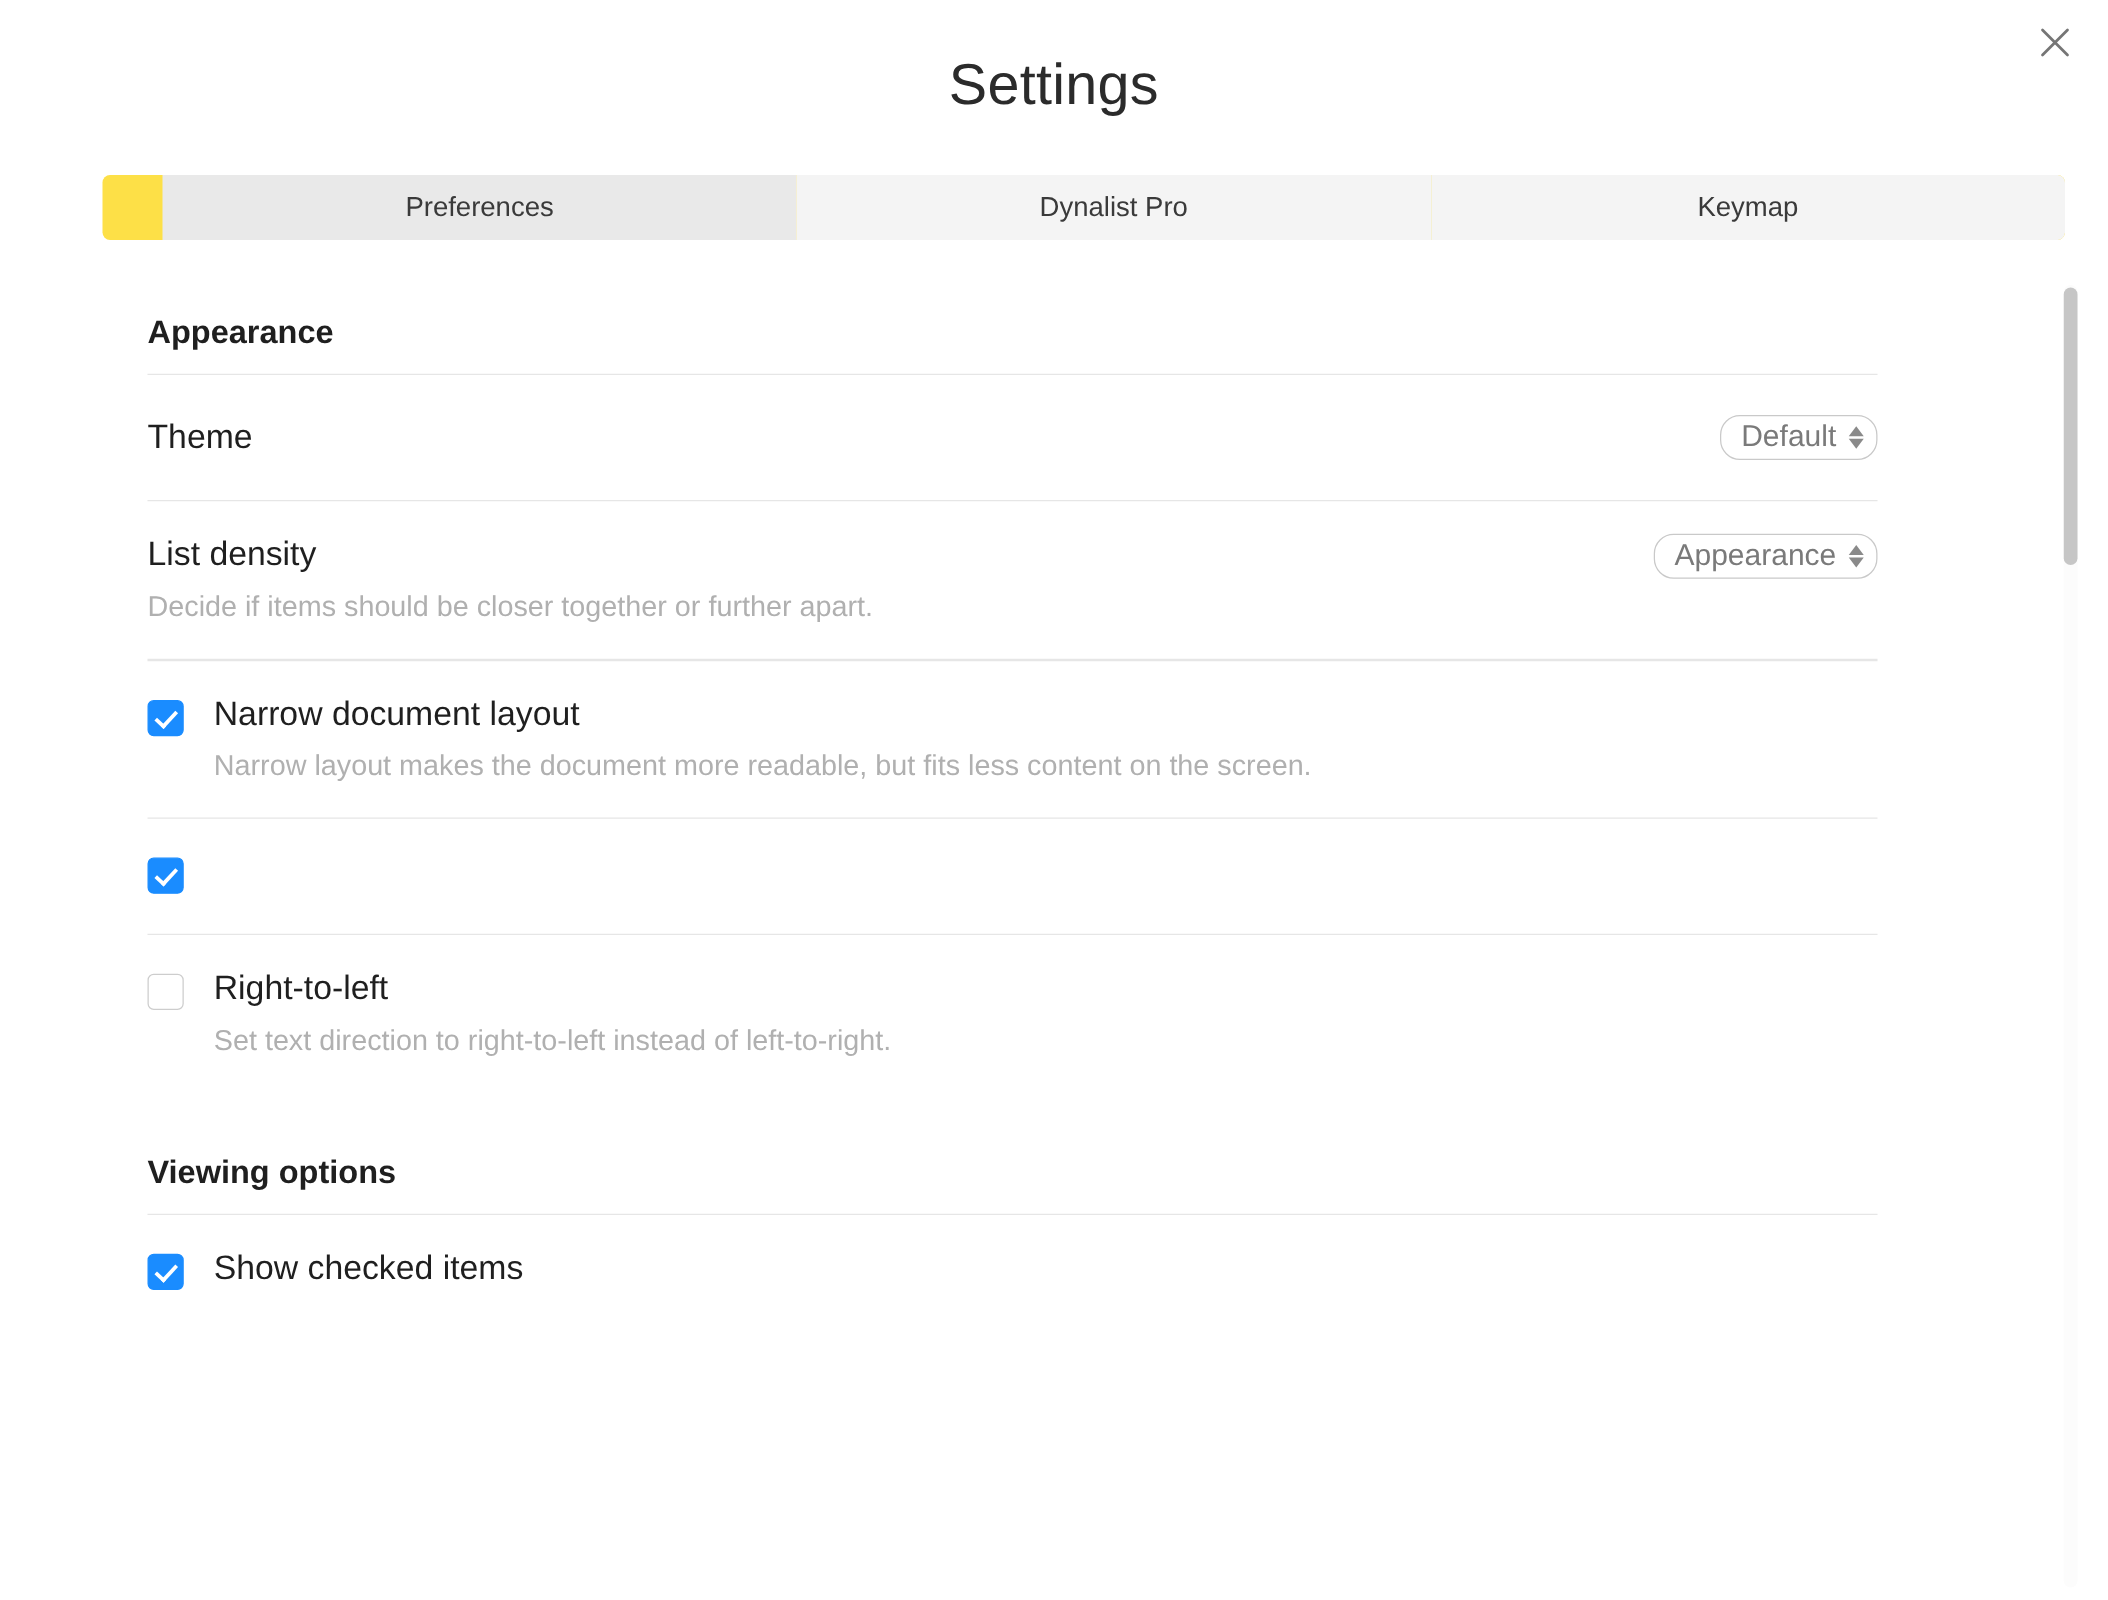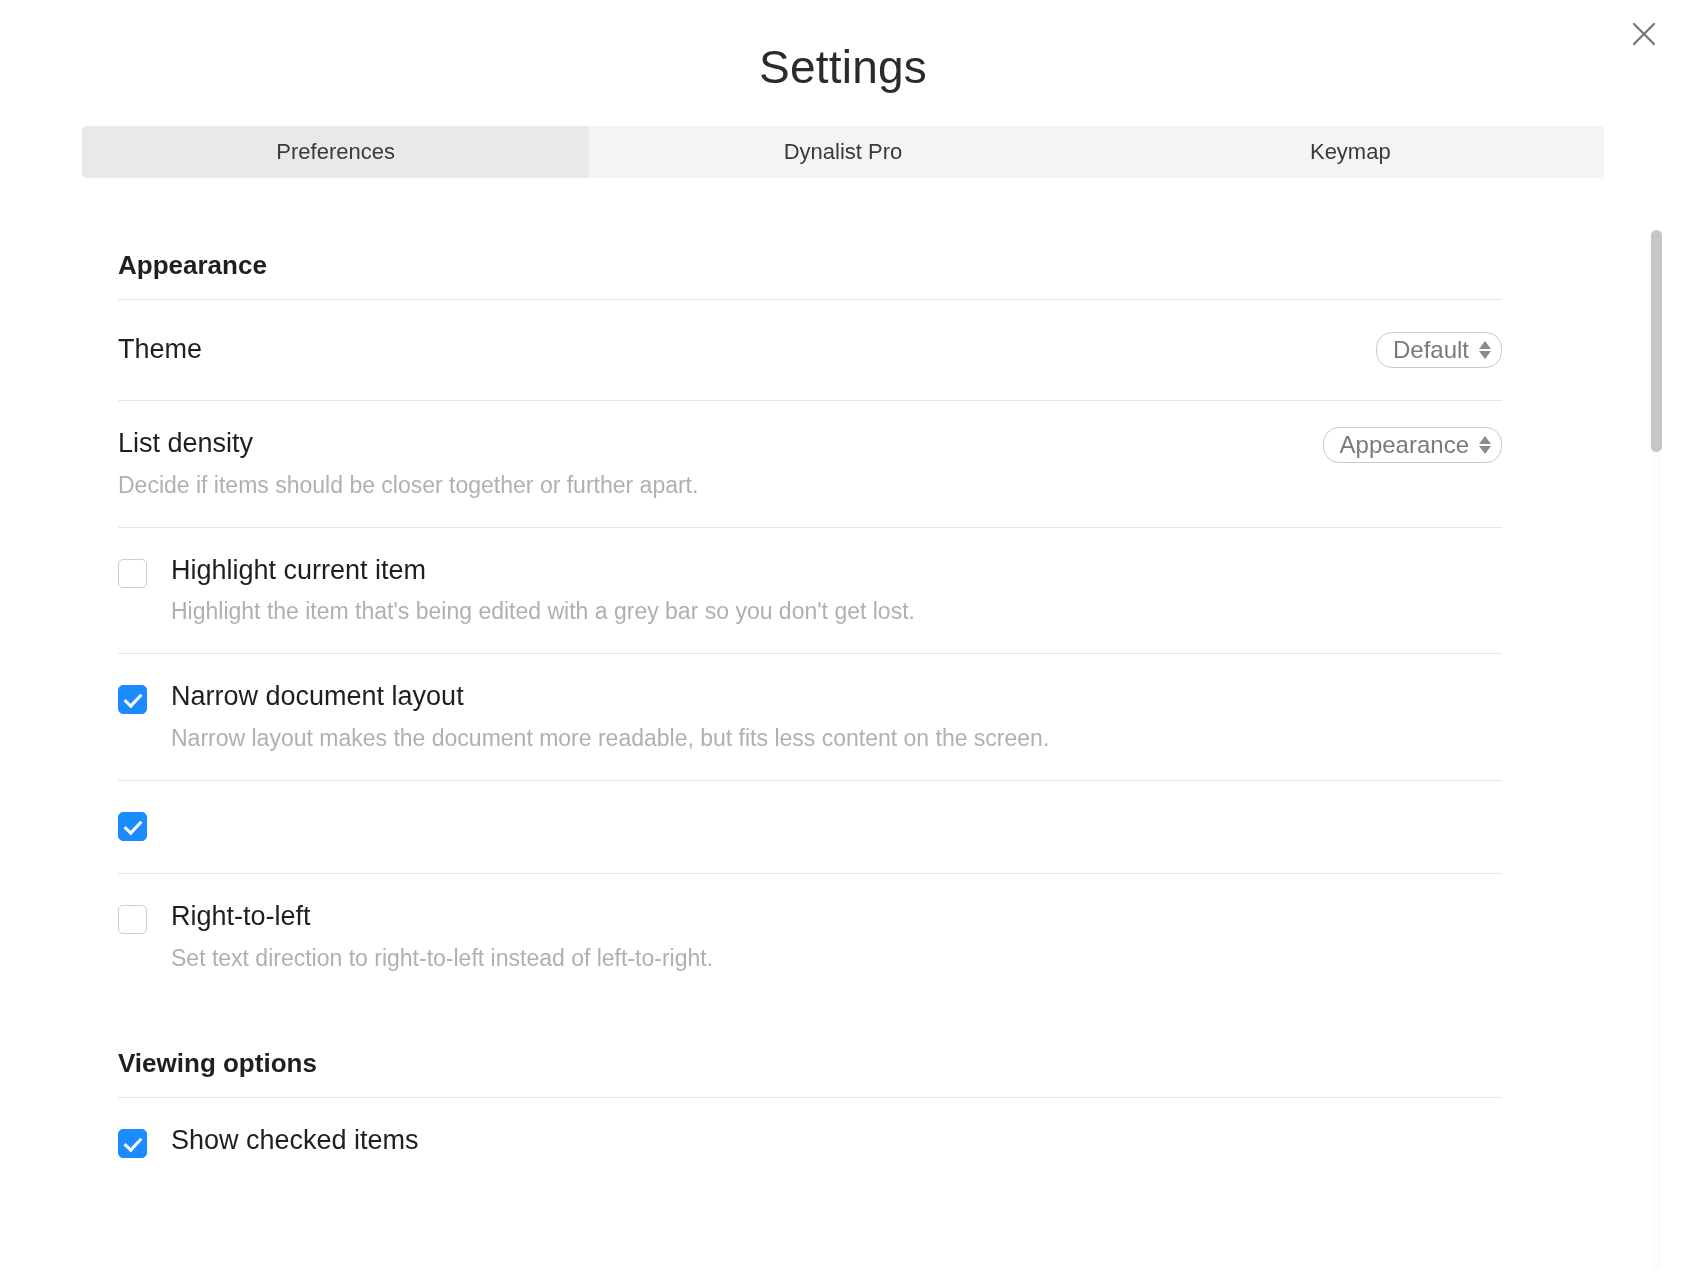--- a/index.html
+++ b/index.html
@@ -49,28 +49,29 @@
     color: #2b2b2b;
     letter-spacing: 0.2px;
     padding-top: 42px;
     margin: 0;
     line-height: 1.1;
   }
 
   
   .tabs {
     position: absolute;
-    top: 126px;
+    top: 140px;
     left: 82px;
     width: 1522px;
     height: 52px;
     display: flex;
     background: #fde047;
     border-radius: 6px;
     overflow: hidden;
+    padding-left: 48px;
   }
   .tab {
     flex: 1 1 0;
     display: flex;
     align-items: center;
     justify-content: center;
     font-size: 22px;
     color: #3a3a3a;
     cursor: pointer;
     background: #f4f4f4;
@@ -296,29 +297,20 @@
             <span class="sel-value">Appearance</span>
             <span class="stepper">
               <span class="tri-up"></span>
               <span class="tri-down"></span>
             </span>
           </div>
         </div>
       </div>
       <div class="divider"></div>
 
-      <div class="row">
-        <div class="row-main cb-row">
-          <div class="checkbox"></div>
-          <div>
-            <div class="opt-label">Highlight current item</div>
-            <div class="opt-desc">Highlight the item that's being edited with a grey bar so you don't get lost.</div>
-          </div>
-        </div>
-      </div>
       <div class="divider"></div>
 
       <div class="row">
         <div class="row-main cb-row">
           <div class="checkbox checked"></div>
           <div>
             <div class="opt-label">Narrow document layout</div>
             <div class="opt-desc">Narrow layout makes the document more readable, but fits less content on the screen.</div>
           </div>
         </div>

